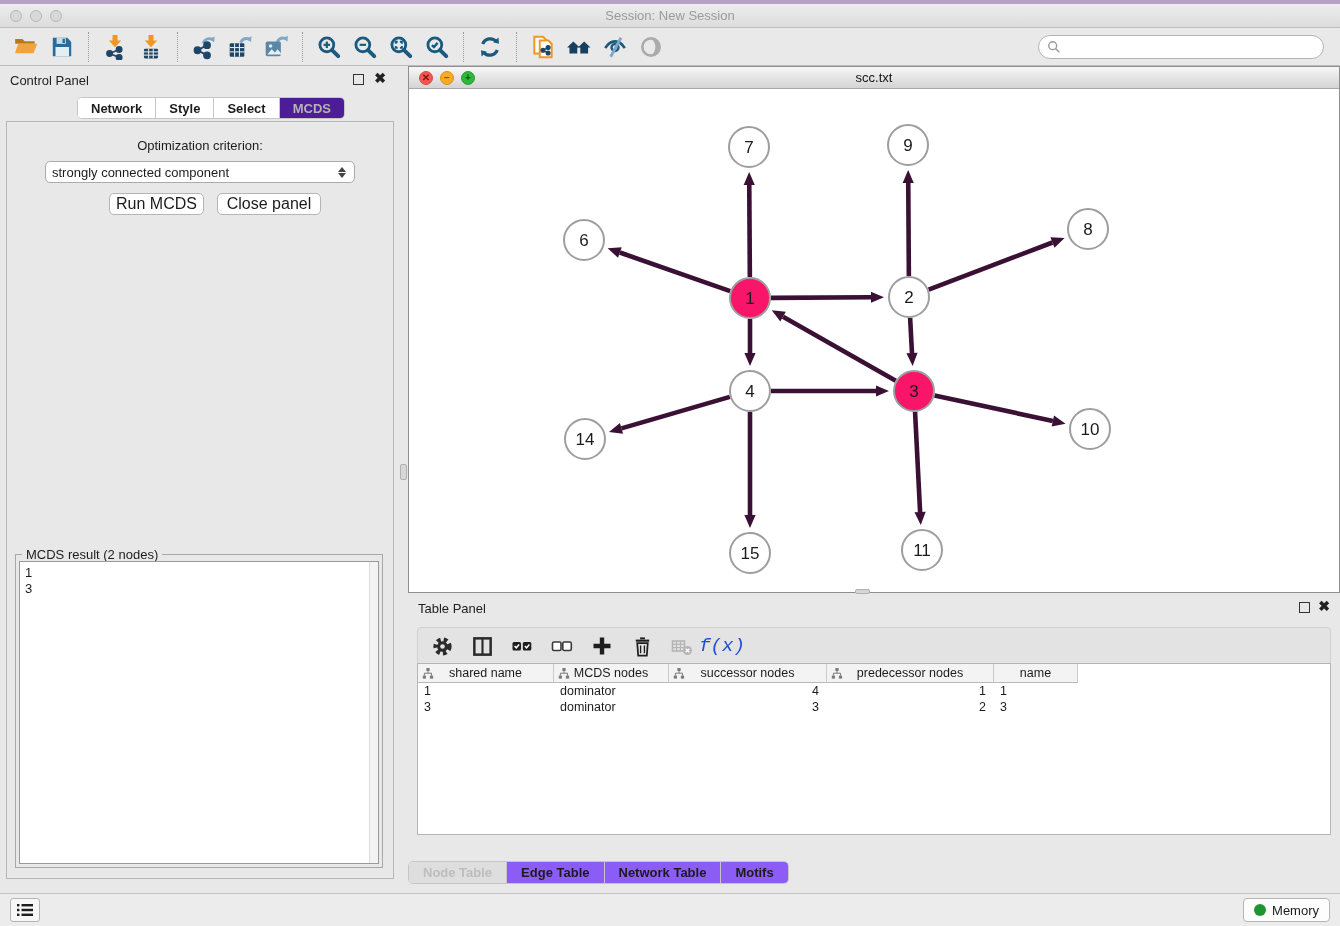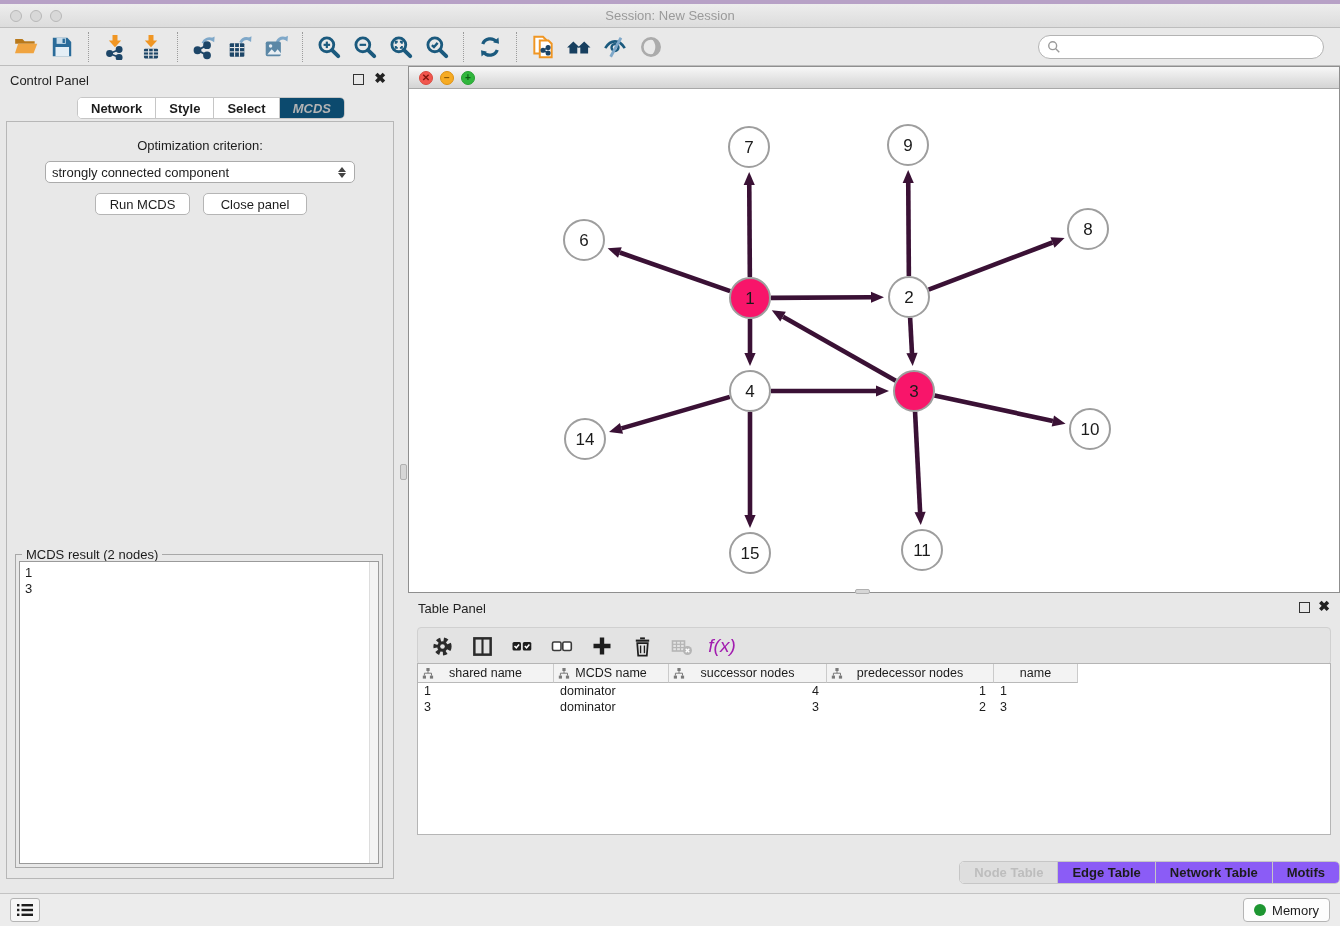--- a/index.html
+++ b/index.html
@@ -31,34 +31,34 @@
   .panel-head .panel-title { position:absolute; left:10px; top:6px; font-size:13px; color:#222; }
   .float-ic { position:absolute; top:7px; width:11px; height:11px; border:1.6px solid #333; background:transparent; }
   .close-ic { position:absolute; top:4px; font-size:14px; font-weight:bold; color:#222; line-height:14px; }
   .cp-float { right:36px; } .cp-close { right:14px; }
 
   .cp-tabs { position:absolute; left:77px; top:30px; height:22px; display:flex;
              border:1px solid #c6c6c6; border-radius:5px; overflow:hidden; background:#fff; }
   .cp-tab { padding:0 13px; display:flex; align-items:center; font-weight:600; font-size:13px;
             background:#fff; color:#1c1c1c; border-right:1px solid #c6c6c6; }
   .cp-tab:last-child { border-right:none; }
-  .cp-tab.active { background:#0c4a6e; color:#b4b4b4;font-style:italic; }
+  .cp-tab.active { background:#4c1d95; color:#b4b4b4; }
 
   .cp-inner { position:absolute; left:6px; top:54px; width:388px; height:758px;
               border:1px solid #b7b7b7; background:#e8e8e8; }
   .opt-label { position:absolute; left:0; width:100%; top:16px; text-align:center; }
   .criterion { position:absolute; left:38px; top:39px; width:310px; height:22px; background:#fff;
                border:1px solid #ababab; border-radius:5px; display:flex; align-items:center; padding:0 6px; }
   .criterion .sel-text { flex:1; font-size:13px; }
   .spin { display:flex; flex-direction:column; align-items:center; gap:1px; margin-right:2px; }
   .spin i { width:0; height:0; border-left:4px solid transparent; border-right:4px solid transparent; }
   .spin .up { border-bottom:5px solid #444; }
   .spin .dn { border-top:5px solid #444; }
   .cp-btn { position:absolute; top:71px; height:22px; background:#fff; border:1px solid #b5b5b5;
-            border-radius:5px; font-size:13px; font-family:"Liberation Sans",sans-serif; color:#1c1c1c; }
+            border-radius:5px; font-size:16px; font-family:"Liberation Sans",sans-serif; color:#1c1c1c;margin-left:14px; }
   .btn-run { left:88px; width:95px; }
   .btn-closep { left:196px; width:104px; }
 
   .result-box { position:absolute; left:8px; top:432px; width:368px; height:314px;
                 border:1px solid #a8a8a8; }
   .result-label { position:absolute; left:6px; top:-8px; background:#e8e8e8; padding:0 4px; font-size:13px; }
   .result-area { position:absolute; left:3px; top:6px; right:3px; bottom:3px; background:#fff;
                  border:1px solid #9a9a9a; font-size:13px; line-height:16px; padding:3px 0 0 5px; overflow:hidden; }
   .result-area .line { white-space:pre; }
   .result-scroll { position:absolute; right:0; top:0; bottom:0; width:9px; background:#f3f3f3; border-left:1px solid #ddd; }
@@ -81,33 +81,33 @@
   .wb-min   { left:31px;  background:#f6ab23; border:1px solid #dd9112; color:#8a5603; }
   .wb-max   { left:52px;  background:#30b63c; border:1px solid #27a032; color:#0c5c13; }
   .net-canvas { position:relative; width:930px; height:503px; background:#fff; overflow:hidden; }
 
   
   .table-panel { position:absolute; left:408px; top:595px; width:932px; height:298px; background:#e8e8e8; }
   .tp-float { right:30px; } .tp-close { right:10px; }
   .tp-toolbar { position:absolute; left:9px; right:9px; top:32px; height:38px; background:#e3e3e3;
                 border:1px solid #d0d0d0; border-radius:4px; display:flex; align-items:center; padding-left:12px; gap:16px; }
   .tp-tbtn { width:24px; height:26px; display:flex; align-items:center; justify-content:center; }
-  .fx { font-family:Liberation Sans, sans-serif; font-style:italic; color:#a21caf; font-size:19px; }
+  .fx { font-family:Liberation Mono, monospace; font-style:italic; color:#1d4ed8; font-size:19px; }
 
   .node-table { position:absolute; left:9px; top:68px; width:914px; height:172px; background:#fff;
                 border:1px solid #b5b5b5; }
   .nt-header { display:flex; height:19px; background:#fff; }
   .nt-hcell { position:relative; background:#f3f3f3; border-right:1px solid #cbcbcb; border-bottom:1px solid #b9b9b9;
               display:flex; align-items:center; justify-content:center; font-size:12.5px; color:#1c1c1c; }
   .nt-hcell .tree-ic { position:absolute; left:4px; top:3px; }
   .nt-row { display:flex; height:16px; }
   .nt-cell { font-size:12.5px; line-height:16px; padding:0 8px 0 6px; white-space:nowrap; overflow:hidden; }
   .nt-cell.r { text-align:right; }
 
-  .tp-tabs { position:absolute; left:0; right:0; top:266px; display:flex; justify-content:flex-end; }
+  .tp-tabs { position:absolute; left:0; right:0; top:266px; display:flex; justify-content:flex-start; }
   .tp-tabs-strip { display:flex; border:1px solid #c6c6c6; border-radius:5px; overflow:hidden; background:#fff; height:23px; }
   .tp-tab { padding:0 14px; display:flex; align-items:center; font-weight:600; font-size:13px;
             background:#8b5cf6; color:#1c1c1c; border-right:1px solid #c6c6c6; }
   .tp-tab:last-child { border-right:none; }
   .tp-tab.active { background:#dedede; color:#bdbdbd; }
 
   
   .statusbar { position:absolute; left:0; top:893px; width:1340px; height:33px; background:#ececec;
                border-top:1px solid #c3c3c3; }
   .sb-list-btn { position:absolute; left:10px; top:4px; width:30px; height:24px; background:#f7f7f7;
@@ -329,20 +329,21 @@
   </div>
 </div>
 
 <div class="v-split-handle"></div>
 
 <div class="net-window">
   <div class="net-titlebar">
     <span class="wb wb-close">✕</span>
     <span class="wb wb-min">−</span>
     <span class="wb wb-max">+</span>
+    <span class="net-title">scc.txt</span>
   </div>
   <div class="net-canvas">
     <svg width="930" height="503" viewBox="0 0 930 503">
         <g>
           <line x1="340.860930201927" y1="188.00046049097114" x2="340.25165011079883" y2="95.99916673062364" stroke="#3a1135" stroke-width="4.6"></line>
           <polygon fill="#3a1135" points="340.1655592834203,82.99945179646292 345.85152731320653,95.9620814511375 334.65177290839114,96.03625201010979"></polygon>
         </g>
         <g>
           <line x1="321.1752536154717" y1="202.07328138371903" x2="210.87335060057495" y2="163.5340622580322" stroke="#3a1135" stroke-width="4.6"></line>
           <polygon fill="#3a1135" points="198.60088855300984,159.24609359081066 212.72047556491654,158.247463222158 209.02622563623336,168.82066129390643"></polygon>
@@ -524,21 +525,21 @@
           </svg>
           <span>shared name</span>
         </div>
         <div class="nt-hcell" style="width: 115px;">
           <svg class="tree-ic" width="12" height="13" viewBox="0 0 12 13">
             <rect x="4.4" y="1" width="3.2" height="3" fill="#7a7a7a"></rect>
             <rect x="0.8" y="8.6" width="3.2" height="3" fill="#7a7a7a"></rect>
             <rect x="7.9" y="8.6" width="3.2" height="3" fill="#7a7a7a"></rect>
             <path d="M6 4v2.2M2.4 8.6V6.2h7.1v2.4" fill="none" stroke="#7a7a7a" stroke-width="1"></path>
           </svg>
-          <span>MCDS name</span>
+          <span>MCDS nodes</span>
         </div>
         <div class="nt-hcell" style="width: 158px;">
           <svg class="tree-ic" width="12" height="13" viewBox="0 0 12 13">
             <rect x="4.4" y="1" width="3.2" height="3" fill="#7a7a7a"></rect>
             <rect x="0.8" y="8.6" width="3.2" height="3" fill="#7a7a7a"></rect>
             <rect x="7.9" y="8.6" width="3.2" height="3" fill="#7a7a7a"></rect>
             <path d="M6 4v2.2M2.4 8.6V6.2h7.1v2.4" fill="none" stroke="#7a7a7a" stroke-width="1"></path>
           </svg>
           <span>successor nodes</span>
         </div>

